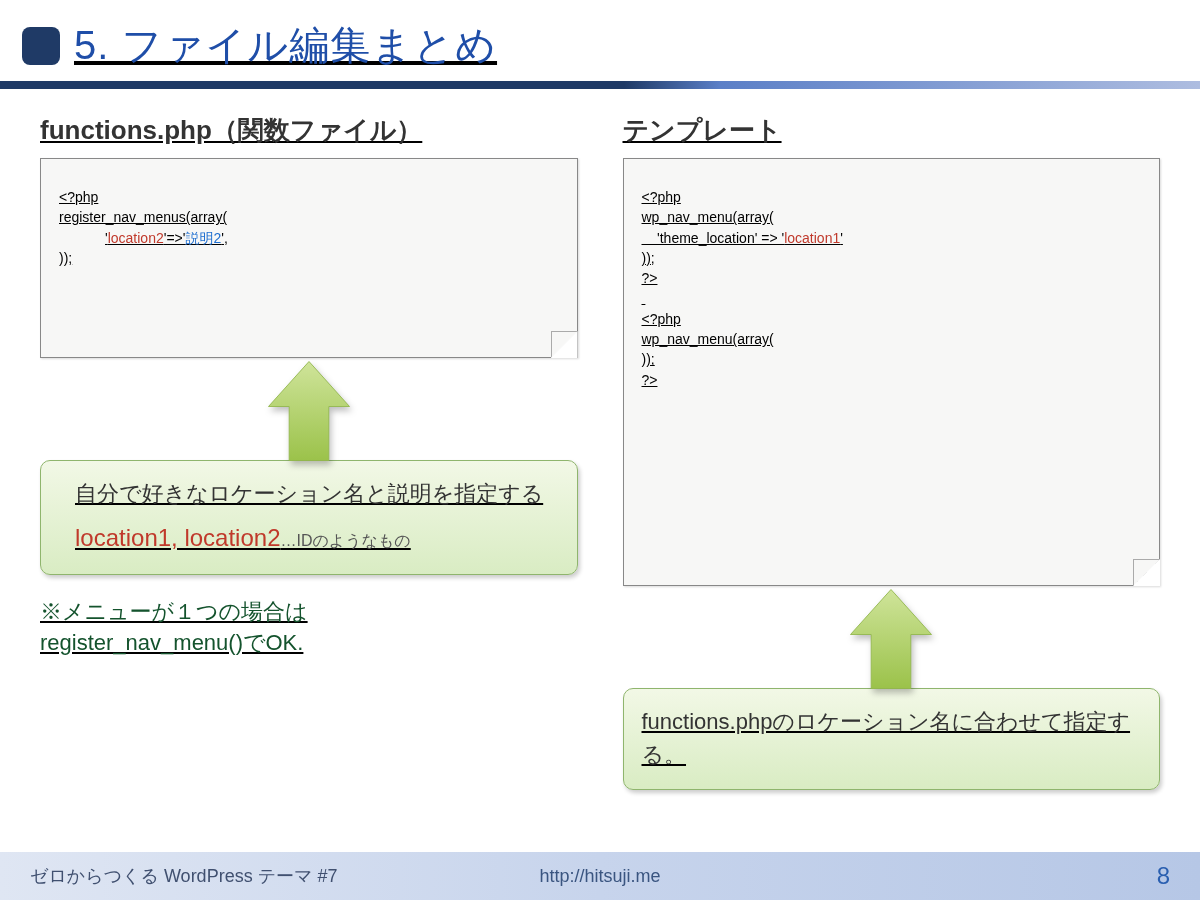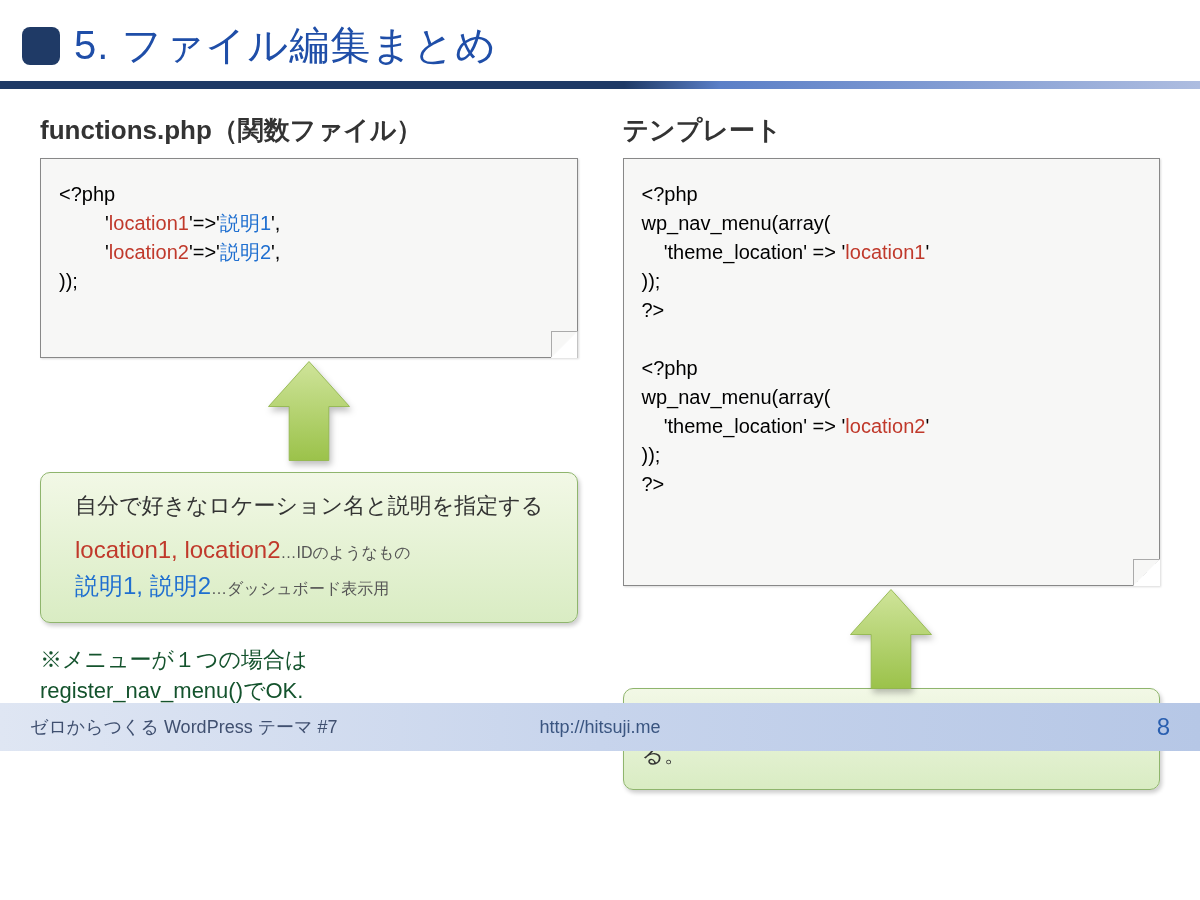--- a/index.html
+++ b/index.html
@@ -1,43 +1,43 @@
 <!DOCTYPE html>
 <html><head>
 <meta charset="utf-8">
 <style>
   * { box-sizing: border-box; margin: 0; padding: 0; }
   html, body { width: 1200px; height: 900px; font-family: "Meiryo", "Hiragino Sans", sans-serif; background: #fff; overflow: hidden; }
-  .slide { position: relative; width: 1200px; height: 751px; }
+  .slide { position: relative; width: 1200px; height: 900px; text-decoration: underline; }
   .title-row { display: flex; align-items: center; padding: 18px 0 8px 22px; }
   .title-bullet { width: 38px; height: 38px; background: #1f3a66; border-radius: 8px; margin-right: 14px; }
   .title-text { font-size: 40px; color: #1f4ea8; font-weight: 400; letter-spacing: 1px; }
   .title-rule { height: 8px; margin: 0 0 0 0; background: linear-gradient(to right, #1f3a66 0%, #1f3a66 52%, #5b7fc7 60%, #aebde0 100%); }
   .body { position: relative; padding: 24px 40px 0 40px; display: flex; gap: 45px; height: 750px; }
   .col { flex: 1; position: relative; }
   .col-title { font-size: 26px; font-weight: 700; color: #333; margin-bottom: 10px; }
-  .codebox { position: relative; border: 1px solid #888; background: #f7f7f6; padding: 21px 18px 14px 18px; font-size: 20px; line-height: 1.45; box-shadow: 1px 1px 2px rgba(0,0,0,0.15); }
+  .codebox { position: relative; border: 1px solid #888; background: #f7f7f6; padding: 28px 18px 14px 18px; font-size: 14px; line-height: 1.45; box-shadow: 1px 1px 2px rgba(0,0,0,0.15); }
   .codebox .fold { position: absolute; right: 0; bottom: 0; width: 26px; height: 26px; background: linear-gradient(135deg, #f7f7f6 0 50%, #ddd 50% 52%, #fff 52% 100%); border-left: 1px solid #aaa; border-top: 1px solid #aaa; }
   .codebox .fold::after { content:""; position:absolute; right:-1px; bottom:-1px; width:27px; height:27px; background:#fff; clip-path: polygon(100% 0, 100% 100%, 0 100%);}
   .mono { font-family: "Meiryo", sans-serif; white-space: pre; }
   .red { color: #c0392b; }
   .blue { color: #1f6fd0; }
   .arrow-up { width: 90px; height: 110px; margin: 0 auto; position: relative; filter: drop-shadow(2px 4px 3px rgba(0,0,0,0.25)); }
   .arrow-up svg { width: 100%; height: 100%; }
   .callout { border: 1px solid #8fb56d; border-radius: 10px; background: linear-gradient(#f2f8e6, #d9ecc3); padding: 16px 18px 18px 18px; box-shadow: 2px 3px 4px rgba(0,0,0,0.2); font-size: 22px; color: #333; line-height: 1.5; }
   .callout .sub1 { margin-top: 10px; font-size: 22px; }
   .callout .sub1 .red { font-size: 24px; }
   .callout .sub1 .small { font-size: 16px; color:#555;}
   .callout .sub2 { font-size: 22px; }
   .callout .sub2 .blue { font-size: 24px; }
   .callout .sub2 .small { font-size: 16px; color:#555;}
   .note { margin-top: 22px; font-size: 22px; color: #14532d; line-height:1.4;}
   .left-col .codebox { height: 200px; }
   .left-col .arrow-wrap { margin-top: -2px; margin-bottom: -6px; display:flex; justify-content:center;}
-  .left-col .callout { margin-top: 12px; padding-left: 34px; }
+  .left-col .callout { margin-top: 0; padding-left: 34px; }
   .right-col .codebox { height: 428px; }
   .right-col .arrow-wrap { display:flex; justify-content:center; margin-top:-2px; margin-bottom:-6px;}
   .right-col .callout { font-size: 22px; }
   .footer { position: absolute; left:0; right:0; bottom:0; height: 48px; background: linear-gradient(to right, #dfe6f3 0%, #c7d4ec 50%, #b6c7e6 100%); display:flex; align-items:center; justify-content:space-between; padding: 3px 30px; font-size: 18px; color:#405070;}
   .footer .center { position:absolute; left:50%; transform:translateX(-50%); color:#3a5580;}
   .footer .page { font-size: 24px; color:#2a5fb0; }
   .indent1 { padding-left: 46px; display:block;}
 </style>
 </head>
 <body>
@@ -50,21 +50,21 @@
   </div>
   <div class="title-rule"></div>
 
   <div class="body">
 
     <div class="col left-col">
       <div class="col-title">functions.php（関数ファイル）</div>
 
       <div class="codebox">
         <div class="mono"><span>&lt;?php</span></div>
-        <div class="mono indent1"><span>'</span><span class="red">location1</span><span>'=&gt;'</span><span class="blue">説明1</span><span>',</span></div>
+        <div class="mono"><span>register_nav_menus(array(</span></div>
         <div class="mono indent1"><span>'</span><span class="red">location2</span><span>'=&gt;'</span><span class="blue">説明2</span><span>',</span></div>
         <div class="mono"><span>));</span></div>
         <div class="fold"></div>
       </div>
 
       <div class="arrow-wrap">
         <div class="arrow-up">
           <svg viewBox="0 0 100 120">
               <defs>
                 <linearGradient id="g1" x1="0" y1="0" x2="0" y2="1">
@@ -73,40 +73,38 @@
                 </linearGradient>
               </defs>
               <path d="M50 5 L95 55 L72 55 L72 115 L28 115 L28 55 L5 55 Z" fill="url(#g1)" stroke="#93b84e" stroke-width="1"></path>
             </svg>
         </div>
       </div>
 
       <div class="callout">
         <div>自分で好きなロケーション名と説明を指定する</div>
         <div class="sub1"><span class="red">location1, location2</span><span class="small">…IDのようなもの</span></div>
-        <div class="sub2"><span class="blue">説明1, 説明2</span><span class="small">…ダッシュボード表示用</span></div>
       </div>
 
       <div class="note" style="white-space:pre-line;">※メニューが１つの場合は
 register_nav_menu()でOK.</div>
     </div>
 
     <div class="col right-col">
       <div class="col-title">テンプレート</div>
 
       <div class="codebox">
         <div class="mono"><span>&lt;?php</span></div>
         <div class="mono"><span>wp_nav_menu(array(</span></div>
         <div class="mono"><span>    'theme_location' =&gt; '</span><span class="red">location1</span><span>'</span></div>
         <div class="mono"><span>));</span></div>
         <div class="mono"><span>?&gt;</span></div>
         <div class="mono">&nbsp;</div>
         <div class="mono"><span>&lt;?php</span></div>
         <div class="mono"><span>wp_nav_menu(array(</span></div>
-        <div class="mono"><span>    'theme_location' =&gt; '</span><span class="red">location2</span><span>'</span></div>
         <div class="mono"><span>));</span></div>
         <div class="mono"><span>?&gt;</span></div>
         <div class="fold"></div>
       </div>
 
       <div class="arrow-wrap">
         <div class="arrow-up">
           <svg viewBox="0 0 100 120">
               <defs>
                 <linearGradient id="g2" x1="0" y1="0" x2="0" y2="1">

